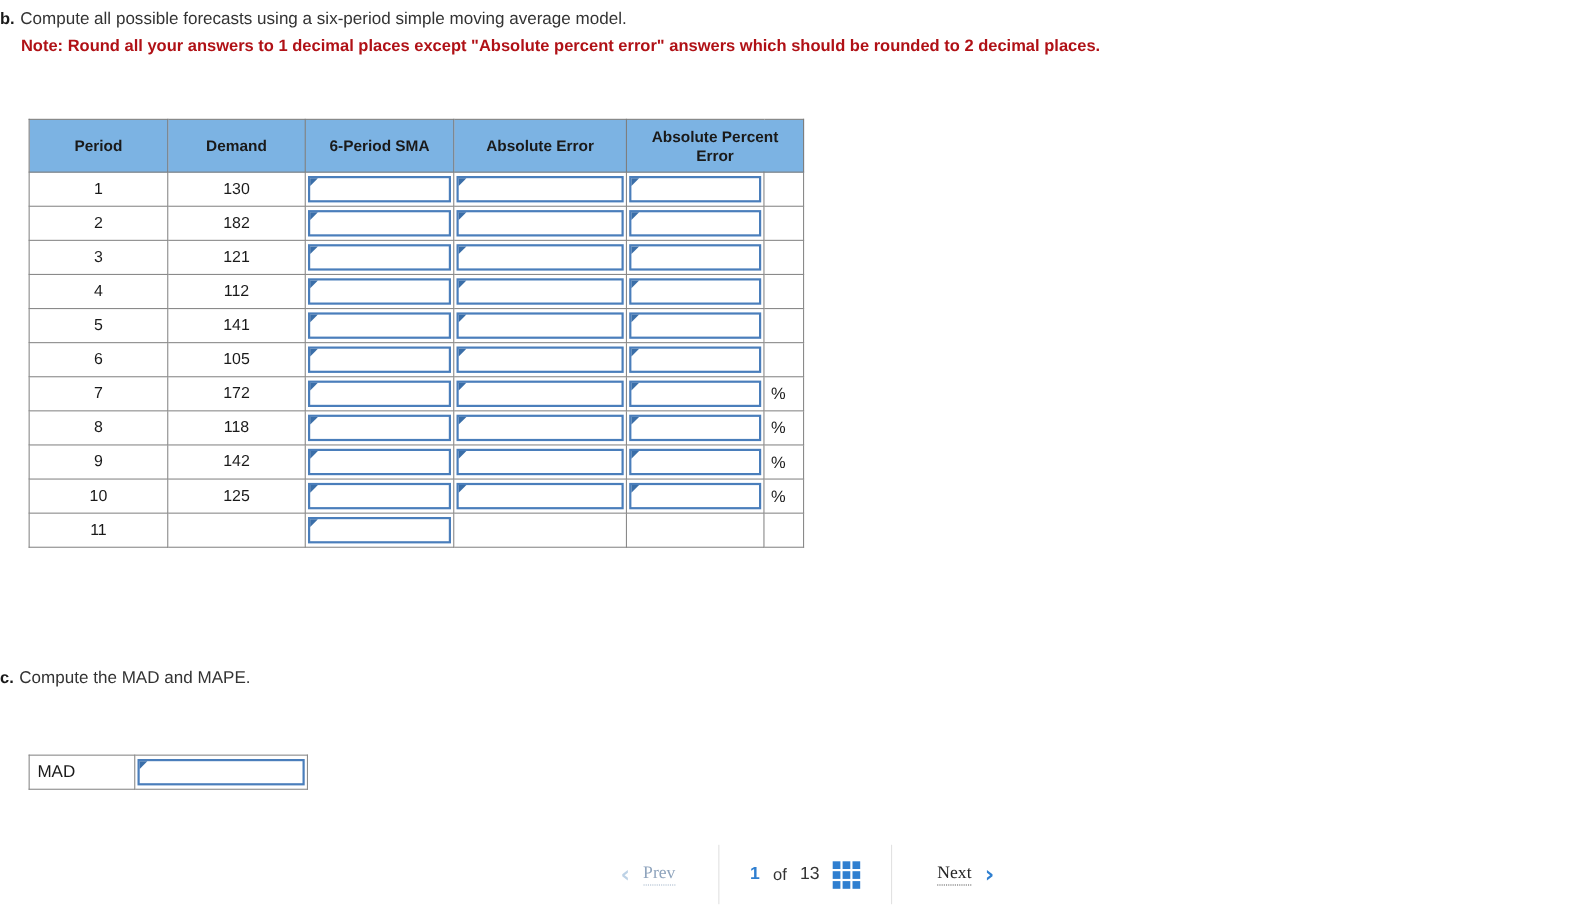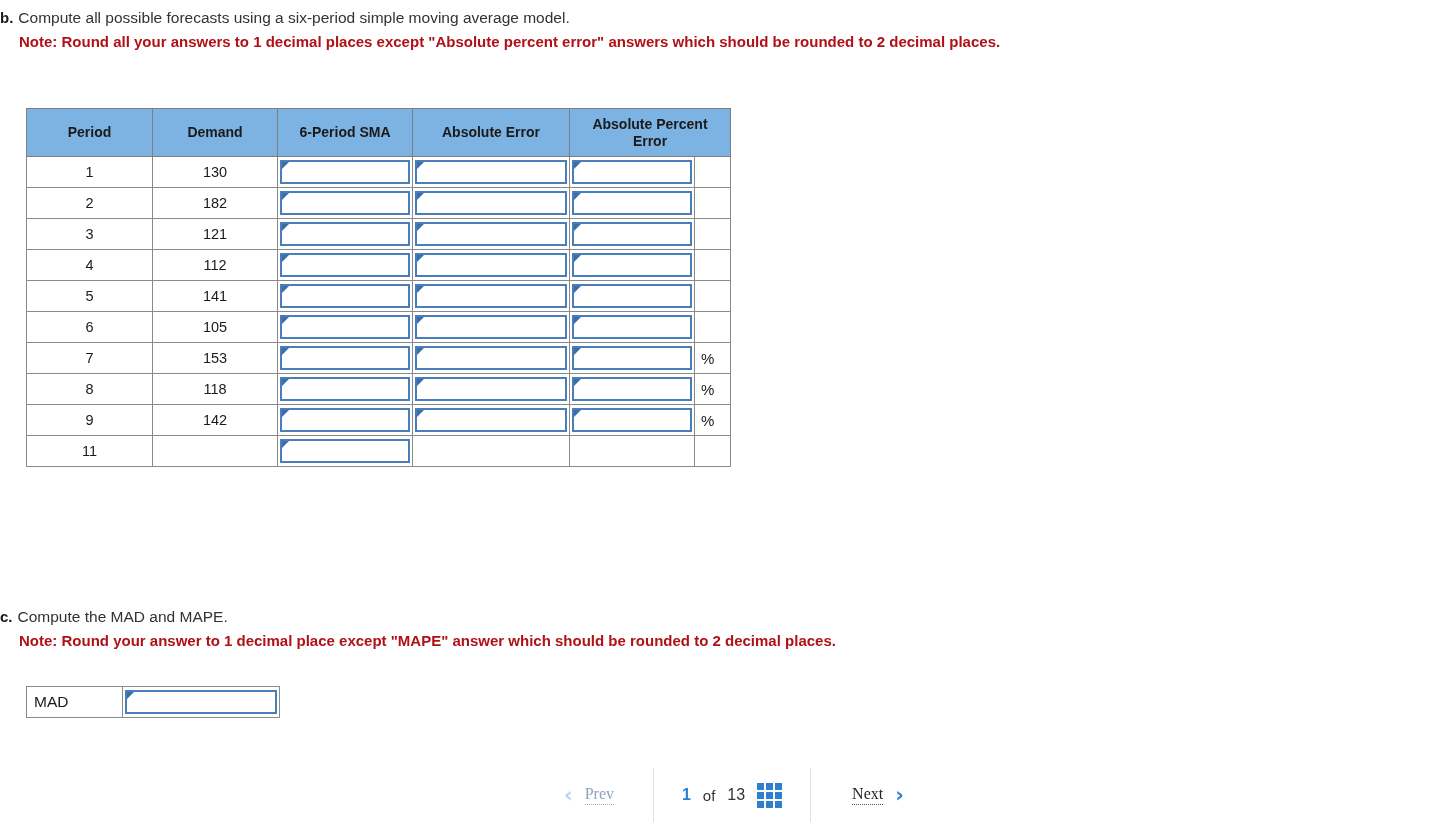--- a/index.html
+++ b/index.html
@@ -352,21 +352,21 @@
         </td>
         <td class="cell-input">
           <span class="inputbox">
             <input type="text" style="">
           </span>
         </td>
         <td class="cell-pct"></td>
       </tr>
       <tr>
         <td>7</td>
-        <td>153</td>
+        <td>172</td>
         <td class="cell-input">
           <span class="inputbox">
             <input type="text" style="">
           </span>
         </td>
         <td class="cell-input">
           <span class="inputbox">
             <input type="text" style="">
           </span>
         </td>
@@ -393,20 +393,40 @@
         <td class="cell-input">
           <span class="inputbox">
             <input type="text" style="">
           </span>
         </td>
         <td class="cell-pct">%</td>
       </tr>
       <tr>
         <td>9</td>
         <td>142</td>
+        <td class="cell-input">
+          <span class="inputbox">
+            <input type="text" style="">
+          </span>
+        </td>
+        <td class="cell-input">
+          <span class="inputbox">
+            <input type="text" style="">
+          </span>
+        </td>
+        <td class="cell-input">
+          <span class="inputbox">
+            <input type="text" style="">
+          </span>
+        </td>
+        <td class="cell-pct">%</td>
+      </tr>
+      <tr>
+        <td>10</td>
+        <td>125</td>
         <td class="cell-input">
           <span class="inputbox">
             <input type="text" style="">
           </span>
         </td>
         <td class="cell-input">
           <span class="inputbox">
             <input type="text" style="">
           </span>
         </td>
@@ -430,21 +450,20 @@
         <td class="cell-pct"></td>
       </tr>
     </tbody>
 </table>
 
 <div class="question q-c">
   <div class="q-line">
     <span class="q-marker">c.</span>
     <span class="q-text">Compute the MAD and MAPE.</span>
   </div>
-  <div class="q-note">Note: Round your answer to 1 decimal place except "MAPE" answer which should be rounded to 2 decimal places.</div>
 </div>
 
 <table class="summary">
   <tbody>
     <tr>
       <td class="lbl">MAD</td>
       <td class="val" colspan="2">
         <span class="inputbox">
           <input type="text" value="" style="">
         </span>

